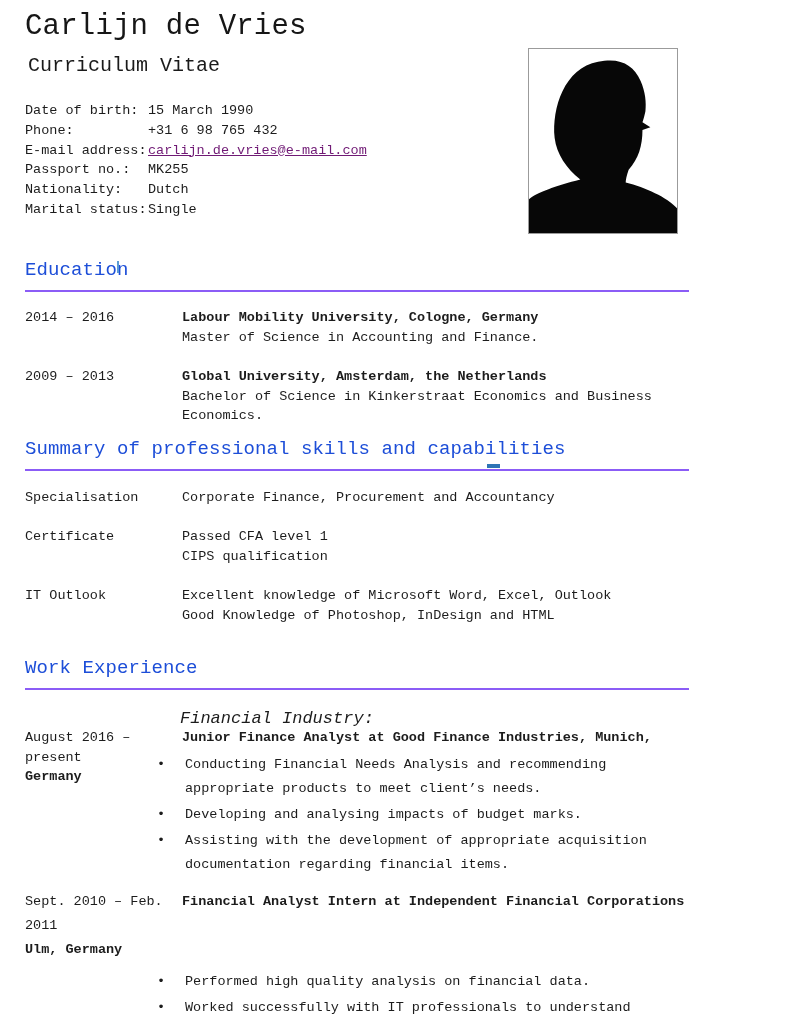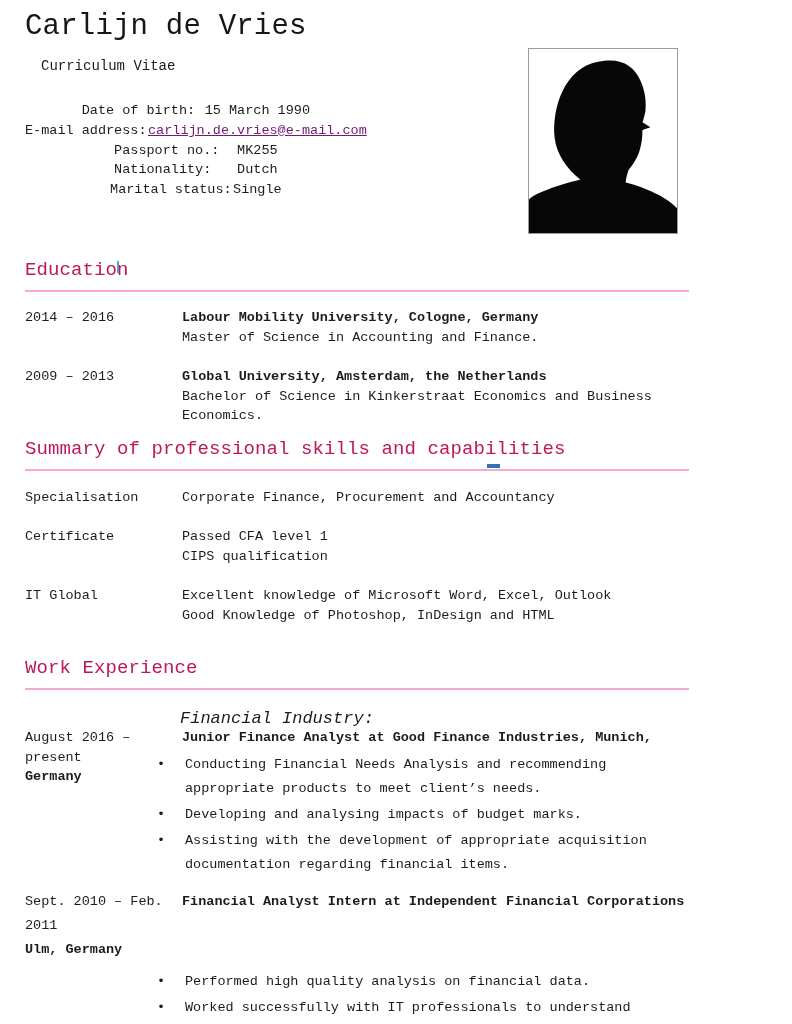--- a/index.html
+++ b/index.html
@@ -8,37 +8,37 @@
   .page {
     position:relative; width:792px; height:1024px; background:#ffffff;
     overflow:hidden; margin:2px auto;font-family:Liberation Mono, monospace;
   }
   .name {
     position:absolute; left:25px; top:7px;
     font-size:29px; line-height:36px; font-weight:400; color:#161616;
     letter-spacing:0.2px;
   }
   .subtitle {
-    position:absolute; left:41px; top:52px;
-    font-size:14px; line-height:24px; font-weight:400; color:#1a1a1a;
+    position:absolute; left:28px; top:52px;
+    font-size:20px; line-height:24px; font-weight:400; color:#1a1a1a;
   }
   .details { position:absolute; left:25px; top:99px; font-size:13.5px; line-height:19.8px; }
-  .detail-row { display:flex;justify-content:center; }
+  .detail-row { display:flex; }
   .detail-label { width:123px; flex:0 0 123px; }
   .detail-value { white-space:nowrap; }
   .email-link { color:#701a75; text-decoration:underline; }
   .photo-box {
     position:absolute; left:528px; top:46px; width:150px; height:186px;
     border:1px solid #9b9b9b; background:#ffffff;
   }
   .photo-box svg { display:block; width:100%; height:100%; }
   .section-heading {
     position:absolute; left:25px; width:664px;
-    font-size:19px; line-height:24px; font-weight:400; color:#be185d;
-    padding-bottom:8px; border-bottom:2px solid #f9a8d4; letter-spacing:0.1px;
+    font-size:19px; line-height:24px; font-weight:400; color:#1d4ed8;
+    padding-bottom:8px; border-bottom:2px solid #8b5cf6; letter-spacing:0.1px;
   }
   .h-edu { top:256px; }
   .h-skills { top:435px; }
   .h-work { top:654px; }
   .cursor-artifact {
     position:absolute; left:117px; top:259px; width:2px; height:12px;
     background:#5b9bd5;
   }
   .dash-artifact {
     position:absolute; left:487px; top:462px; width:13px; height:4px;
@@ -79,20 +79,24 @@
 
 <div class="page">
 
   <h1 class="name">Carlijn de Vries</h1>
   <div class="subtitle">Curriculum Vitae</div>
 
   <div class="details">
     <div class="detail-row">
       <div class="detail-label">Date of birth:</div>
       <div class="detail-value">15 March 1990</div>
+    </div>
+    <div class="detail-row">
+      <div class="detail-label">Phone:</div>
+      <div class="detail-value">+31 6 98 765 432</div>
     </div>
     <div class="detail-row">
       <div class="detail-label">E-mail address:</div>
       <div class="detail-value"><a href="#" class="email-link">carlijn.de.vries@e-mail.com</a></div>
     </div>
     <div class="detail-row">
       <div class="detail-label">Passport no.:</div>
       <div class="detail-value">MK255</div>
     </div>
     <div class="detail-row">
@@ -150,21 +154,21 @@
     </div>
   </div>
   <div class="two-col body-text skills-row-2">
     <div class="col-label">Certificate</div>
     <div class="col-value">
       <div>Passed CFA level 1</div>
       <div>CIPS qualification</div>
     </div>
   </div>
   <div class="two-col body-text skills-row-3">
-    <div class="col-label">IT Global</div>
+    <div class="col-label">IT Outlook</div>
     <div class="col-value">
       <div>Excellent knowledge of Microsoft Word, Excel, Outlook</div>
       <div>Good Knowledge of Photoshop, InDesign and HTML</div>
     </div>
   </div>
 
   <div class="section-heading h-work">Work Experience</div>
 
   <div class="industry-label">Financial Industry:</div>
 

